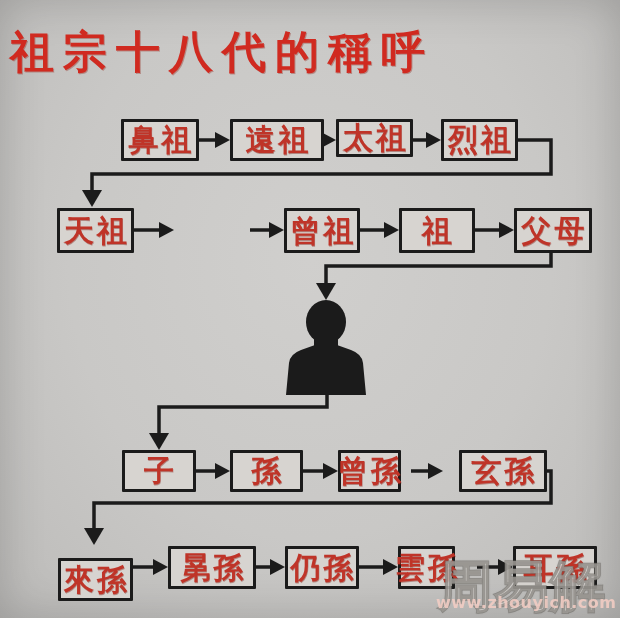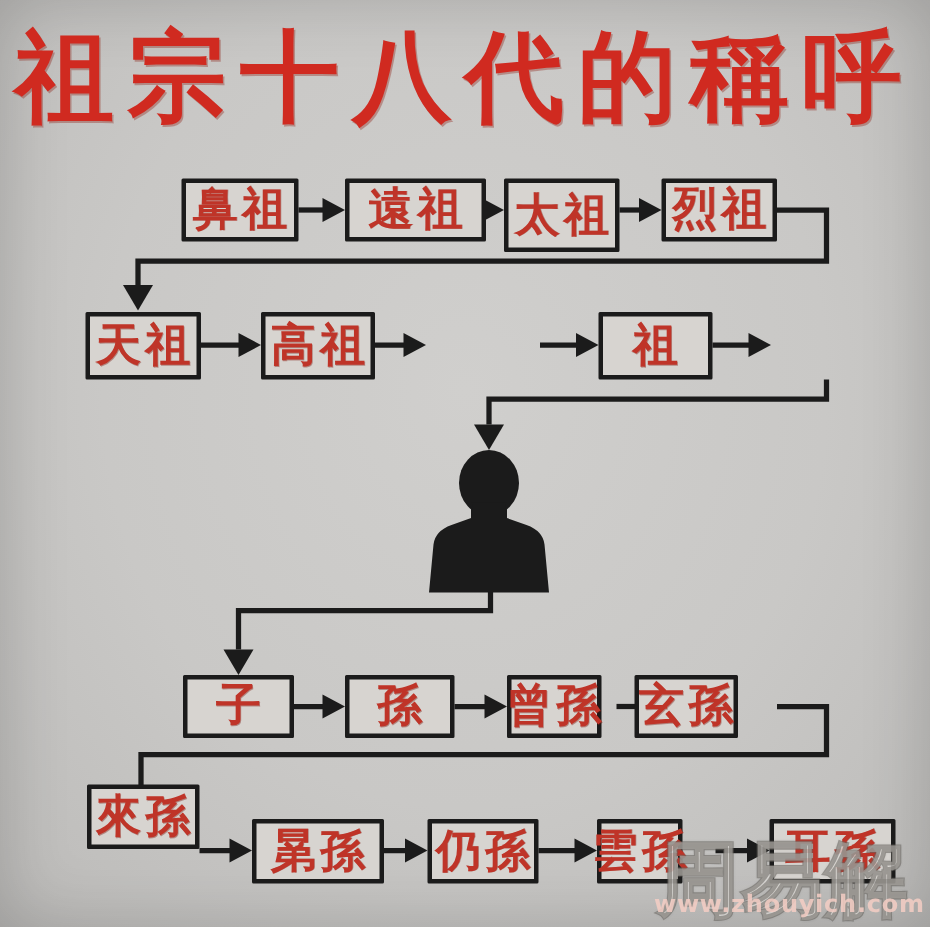--- a/index.html
+++ b/index.html
@@ -4,21 +4,21 @@
 <style>
   html,body{margin:0;padding:0;background:#9a9a98;}
   .canvas{
     position:relative;width:620px;height:618px;overflow:hidden;
     background:radial-gradient(ellipse at 50% 42%, #d0cfcd 0%, #c9c8c6 55%, #bcbbb9 100%);
     box-shadow:inset 0 0 46px rgba(0,0,0,0.18);
     font-family:"DejaVu Sans", sans-serif;
   }
   .title{
     position:absolute;left:10px;right:10px;top:16px;height:72px;
-    text-align:left;font-size:66px;line-height:72px;font-weight:bold;
+    text-align:left;font-size:44px;line-height:72px;font-weight:bold;
     color:#d02a20;letter-spacing:9px;white-space:nowrap;
     text-shadow:1px 1px 0 rgba(140,25,15,0.35);
   }
   .overlay{position:absolute;left:0;top:0;z-index:1;}
   .gbox{
     position:absolute;z-index:2;box-sizing:border-box;
     background:#d7d4d0;border:3px solid #1b1b1b;border-radius:1px;
     display:flex;align-items:center;justify-content:center;text-align:center;
   }
   .glabel{
@@ -136,51 +136,54 @@
       </g>
     </g>
   </svg>
 
   <div class="gbox" style="left:121px;top:119px;width:78px;height:42px">
     <span class="glabel">鼻祖</span>
     </div>
   <div class="gbox" style="left:230px;top:119px;width:94px;height:42px">
     <span class="glabel">遠祖</span>
     </div>
-  <div class="gbox" style="left:336px;top:119px;width:77px;height:49px">
+  <div class="gbox" style="left:336px;top:119px;width:77px;height:38px">
     <span class="glabel">太祖</span>
     </div>
   <div class="gbox" style="left:441px;top:119px;width:77px;height:42px">
     <span class="glabel">烈祖</span>
     </div>
 
   <div class="gbox" style="left:57px;top:208px;width:77px;height:45px">
     <span class="glabel">天祖</span>
     </div>
-  <div class="gbox" style="left:174px;top:208px;width:76px;height:45px">
-    <span class="glabel">高祖</span>
+  <div class="gbox" style="left:284px;top:208px;width:76px;height:45px">
+    <span class="glabel">曾祖</span>
     </div>
   <div class="gbox" style="left:399px;top:208px;width:76px;height:45px">
     <span class="glabel">祖</span>
     </div>
+  <div class="gbox" style="left:514px;top:208px;width:78px;height:45px">
+    <span class="glabel">父母</span>
+    </div>
 
   <div class="gbox" style="left:122px;top:450px;width:74px;height:42px">
     <span class="glabel">子</span>
     </div>
   <div class="gbox" style="left:230px;top:450px;width:73px;height:42px">
     <span class="glabel">孫</span>
     </div>
   <div class="gbox" style="left:338px;top:450px;width:63px;height:42px">
     <span class="glabel">曾孫</span>
     </div>
-  <div class="gbox" style="left:423px;top:450px;width:69px;height:42px">
+  <div class="gbox" style="left:459px;top:450px;width:88px;height:42px">
     <span class="glabel">玄孫</span>
     </div>
 
-  <div class="gbox" style="left:58px;top:523px;width:75px;height:43px">
+  <div class="gbox" style="left:58px;top:558px;width:75px;height:43px">
     <span class="glabel">來孫</span>
     </div>
   <div class="gbox" style="left:168px;top:546px;width:88px;height:43px">
     <span class="glabel">晜孫</span>
     </div>
   <div class="gbox" style="left:285px;top:546px;width:74px;height:43px">
     <span class="glabel">仍孫</span>
     </div>
   <div class="gbox" style="left:398px;top:546px;width:57px;height:43px">
     <span class="glabel">雲孫</span>

